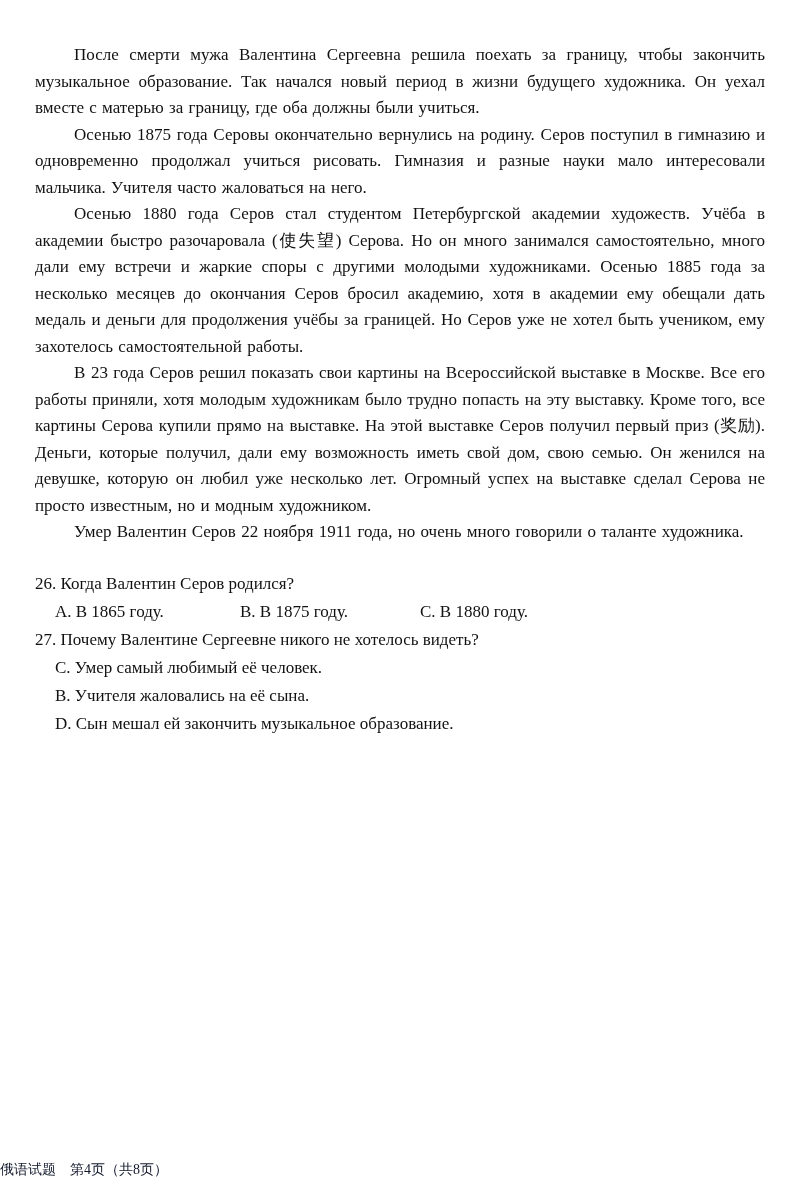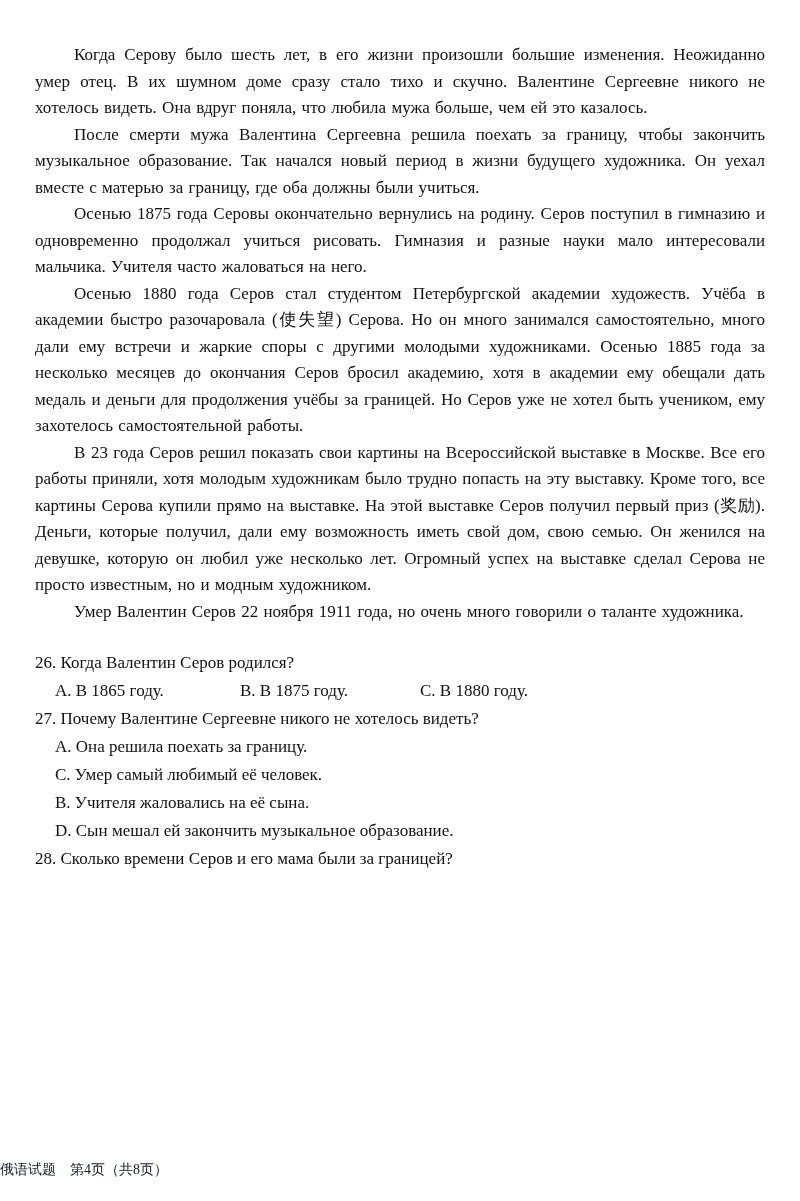--- a/index.html
+++ b/index.html
@@ -53,21 +53,20 @@
     font-size: 14px;
     color: #0f172a;
   }
 </style>
 </head>
 <body>
 
 <div class="page">
 
   <div class="passage">
-    <p>Когда Серову было шесть лет, в его жизни произошли большие изменения. Неожиданно умер отец. В их шумном доме сразу стало тихо и скучно. Валентине Сергеевне никого не хотелось видеть. Она вдруг поняла, что любила мужа больше, чем ей это казалось.</p>
     <p>После смерти мужа Валентина Сергеевна решила поехать за границу, чтобы закончить музыкальное образование. Так начался новый период в жизни будущего художника. Он уехал вместе с матерью за границу, где оба должны были учиться.</p>
     <p>Осенью 1875 года Серовы окончательно вернулись на родину. Серов поступил в гимназию и одновременно продолжал учиться рисовать. Гимназия и разные науки мало интересовали мальчика. Учителя часто жаловаться на него.</p>
     <p>Осенью 1880 года Серов стал студентом Петербургской академии художеств. Учёба в академии быстро разочаровала (使失望) Серова. Но он много занимался самостоятельно, много дали ему встречи и жаркие споры с другими молодыми художниками. Осенью 1885 года за несколько месяцев до окончания Серов бросил академию, хотя в академии ему обещали дать медаль и деньги для продолжения учёбы за границей. Но Серов уже не хотел быть учеником, ему захотелось самостоятельной работы.</p>
     <p>В 23 года Серов решил показать свои картины на Всероссийской выставке в Москве. Все его работы приняли, хотя молодым художникам было трудно попасть на эту выставку. Кроме того, все картины Серова купили прямо на выставке. На этой выставке Серов получил первый приз (奖励). Деньги, которые получил, дали ему возможность иметь свой дом, свою семью. Он женился на девушке, которую он любил уже несколько лет. Огромный успех на выставке сделал Серова не просто известным, но и модным художником.</p>
     <p>Умер Валентин Серов 22 ноября 1911 года, но очень много говорили о таланте художника.</p>
   </div>
 
   <div class="questions">
 
     <div class="question">
@@ -81,31 +80,26 @@
         <span class="opt">C. В 1880 году.</span>
       </div>
     </div>
 
     <div class="question">
       <div class="q-line">
         <span>27.</span>
         <span>Почему Валентине Сергеевне никого не хотелось видеть?</span>
       </div>
       <div class="options-list">
-        <div class="opt-line">A. Она решила поехать за границу.</div>
         <div class="opt-line">C. Умер самый любимый её человек.</div>
         <div class="opt-line">B. Учителя жаловались на её сына.</div>
         <div class="opt-line">D. Сын мешал ей закончить музыкальное образование.</div>
       </div>
     </div>
 
     <div class="question">
-      <div class="q-line">
-        <span>28.</span>
-        <span>Сколько времени Серов и его мама были за границей?</span>
-      </div>
     </div>
 
   </div>
 
   <div class="footer">俄语试题　第4页（共8页）</div>
 
 </div>
 
 </body></html>

